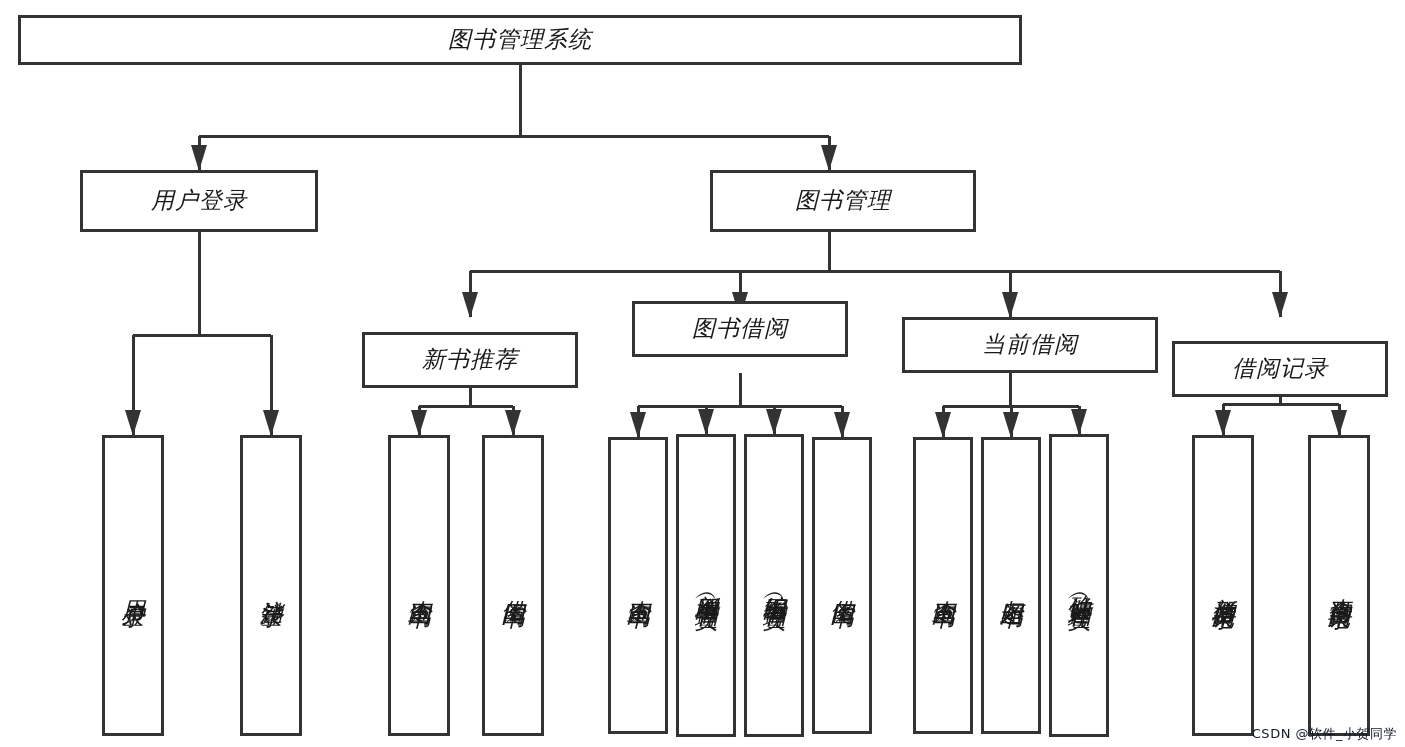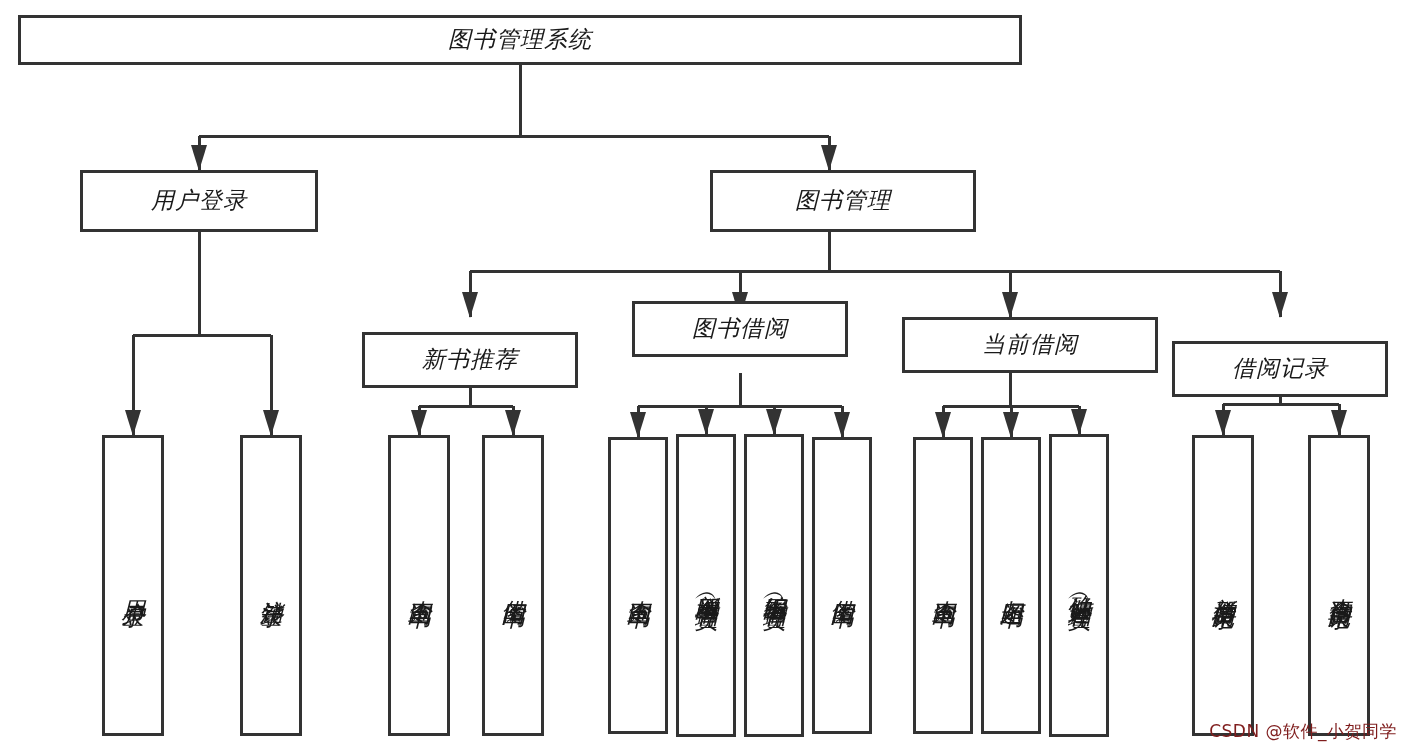--- a/index.html
+++ b/index.html
@@ -58,22 +58,22 @@
     white-space: nowrap;
   }
   .node .label {
     display: block;
     font-style: italic;
   }
   #watermark {
     position: absolute;
     right: 8px;
     bottom: 4px;
-    font-size: 17px;
-    color: #7f1d1d;
+    font-size: 13px;
+    color: #0f172a;
     letter-spacing: 0.5px;
     z-index: 5;
     white-space: nowrap;
     font-family: "DejaVu Sans", "Liberation Sans", sans-serif;
   }
 </style>
 </head>
 <body>
 
 <div id="diagram-canvas">

